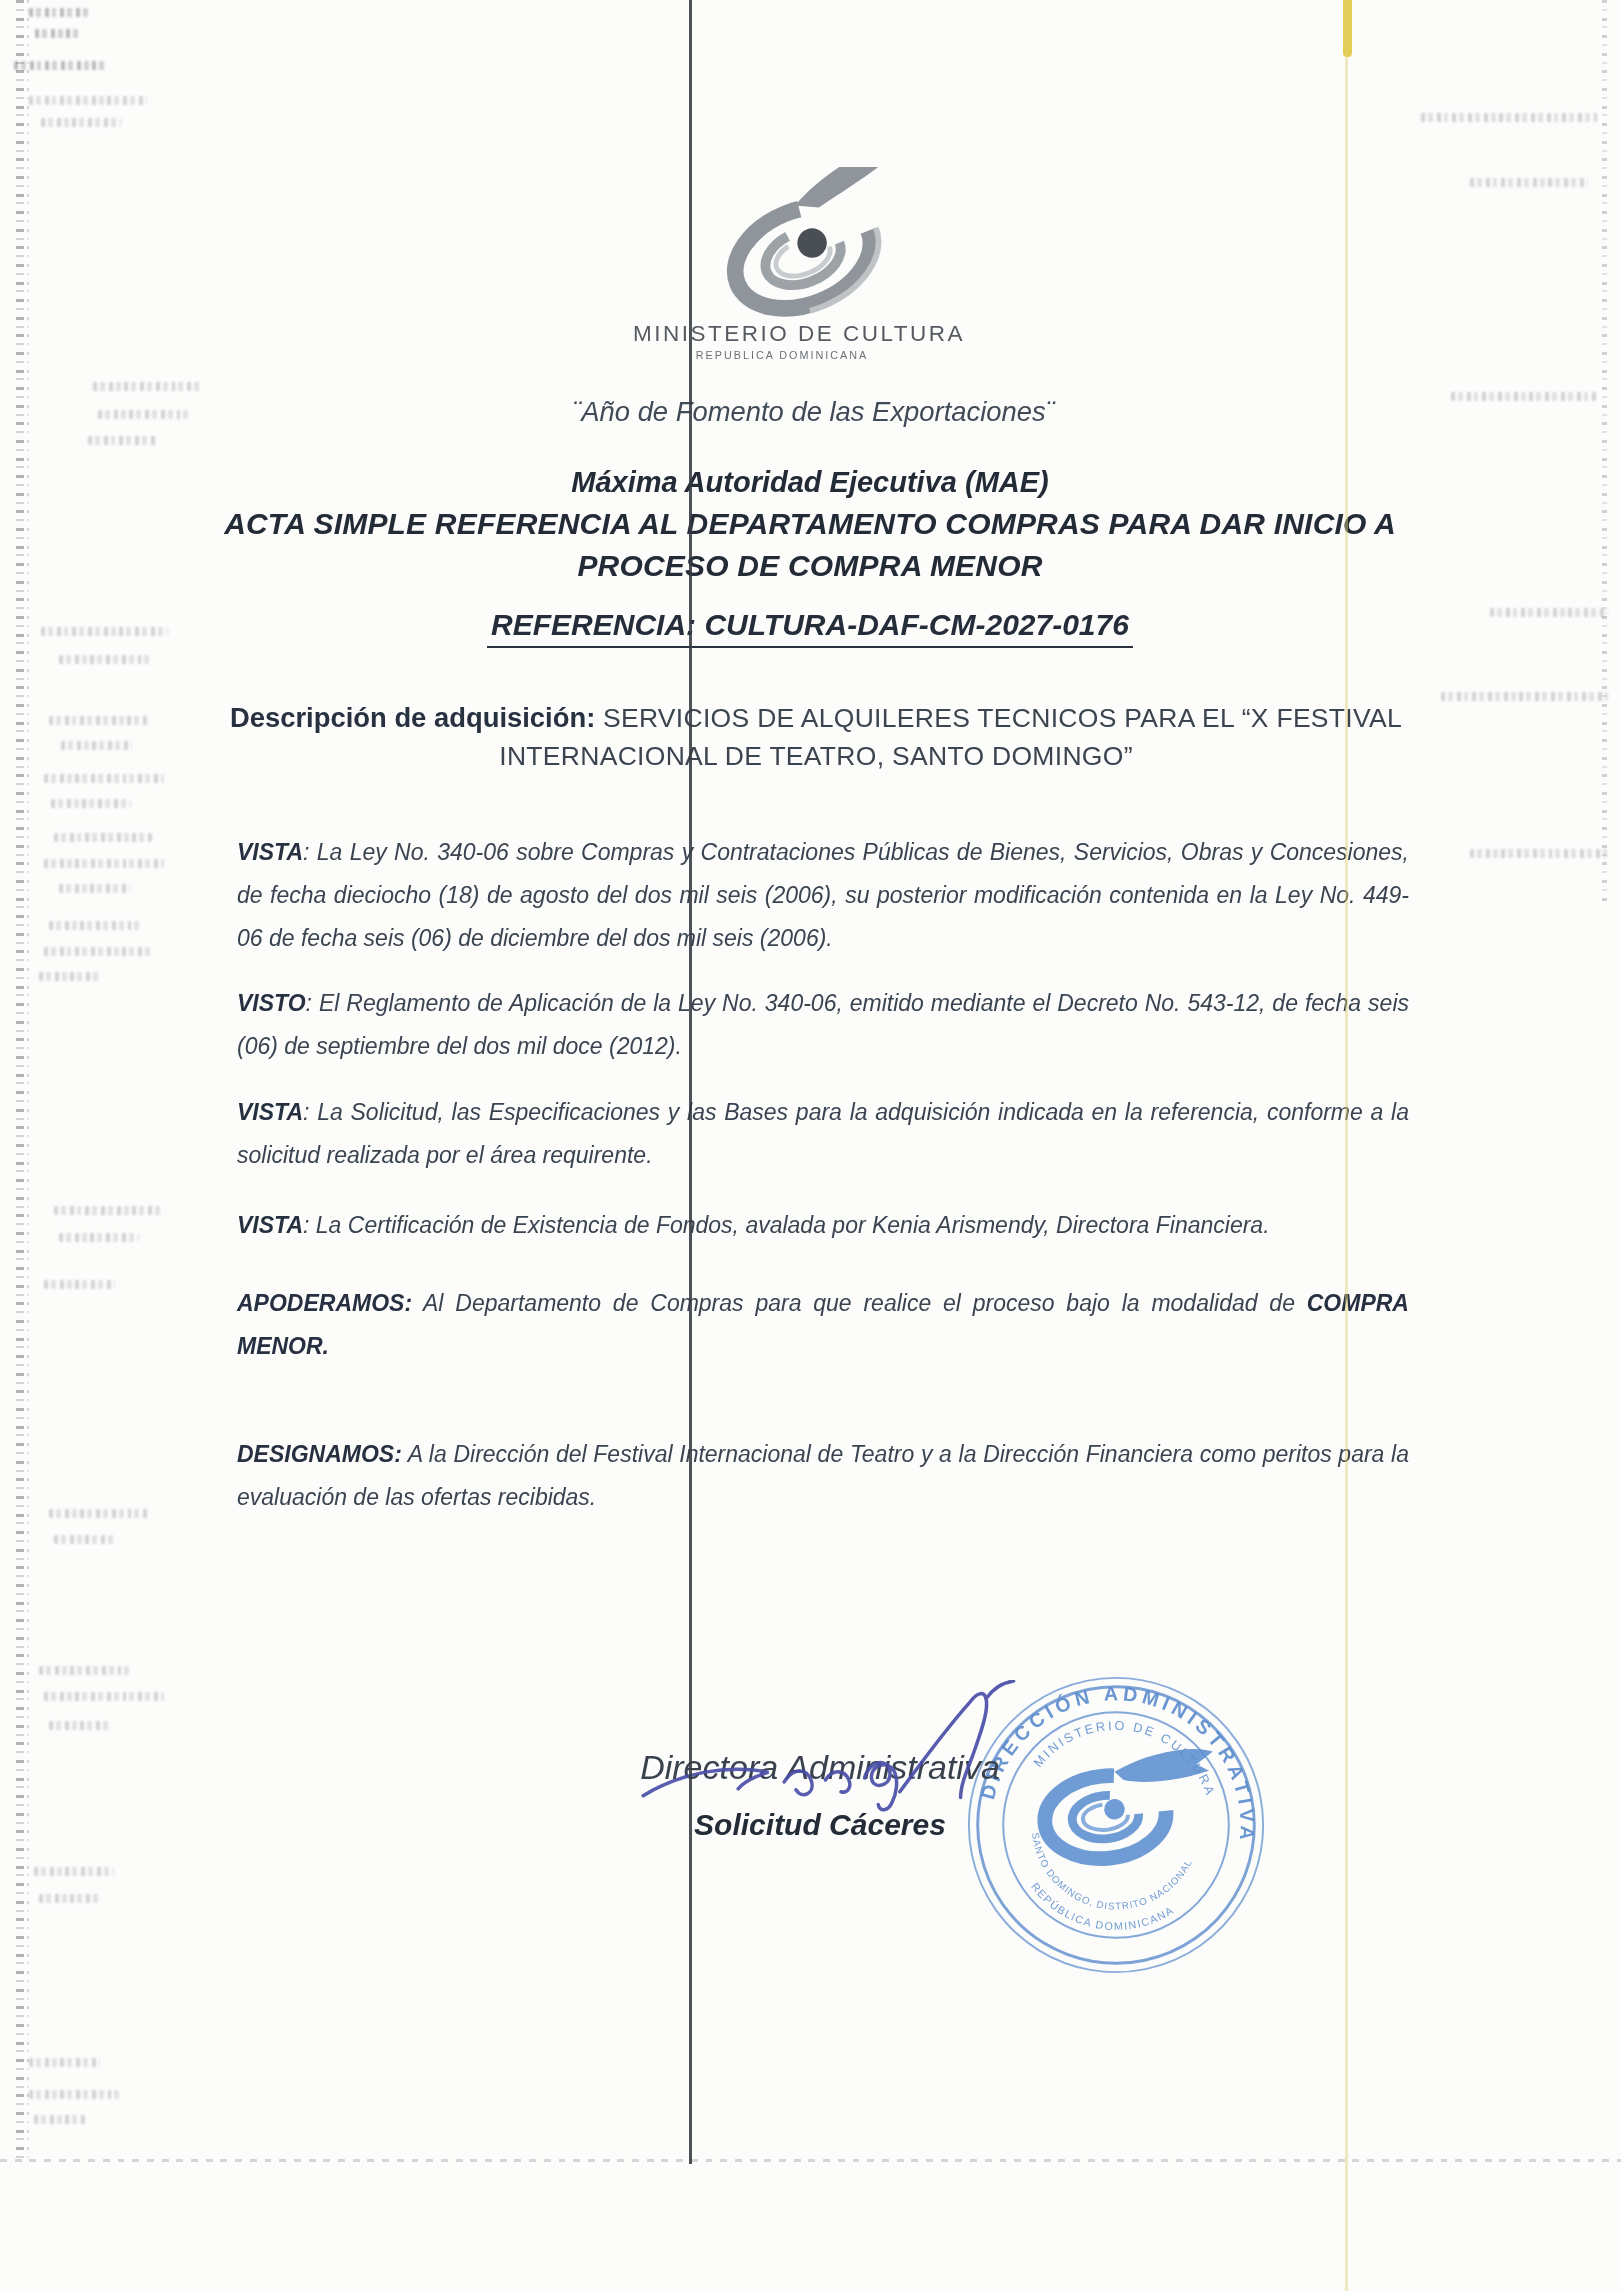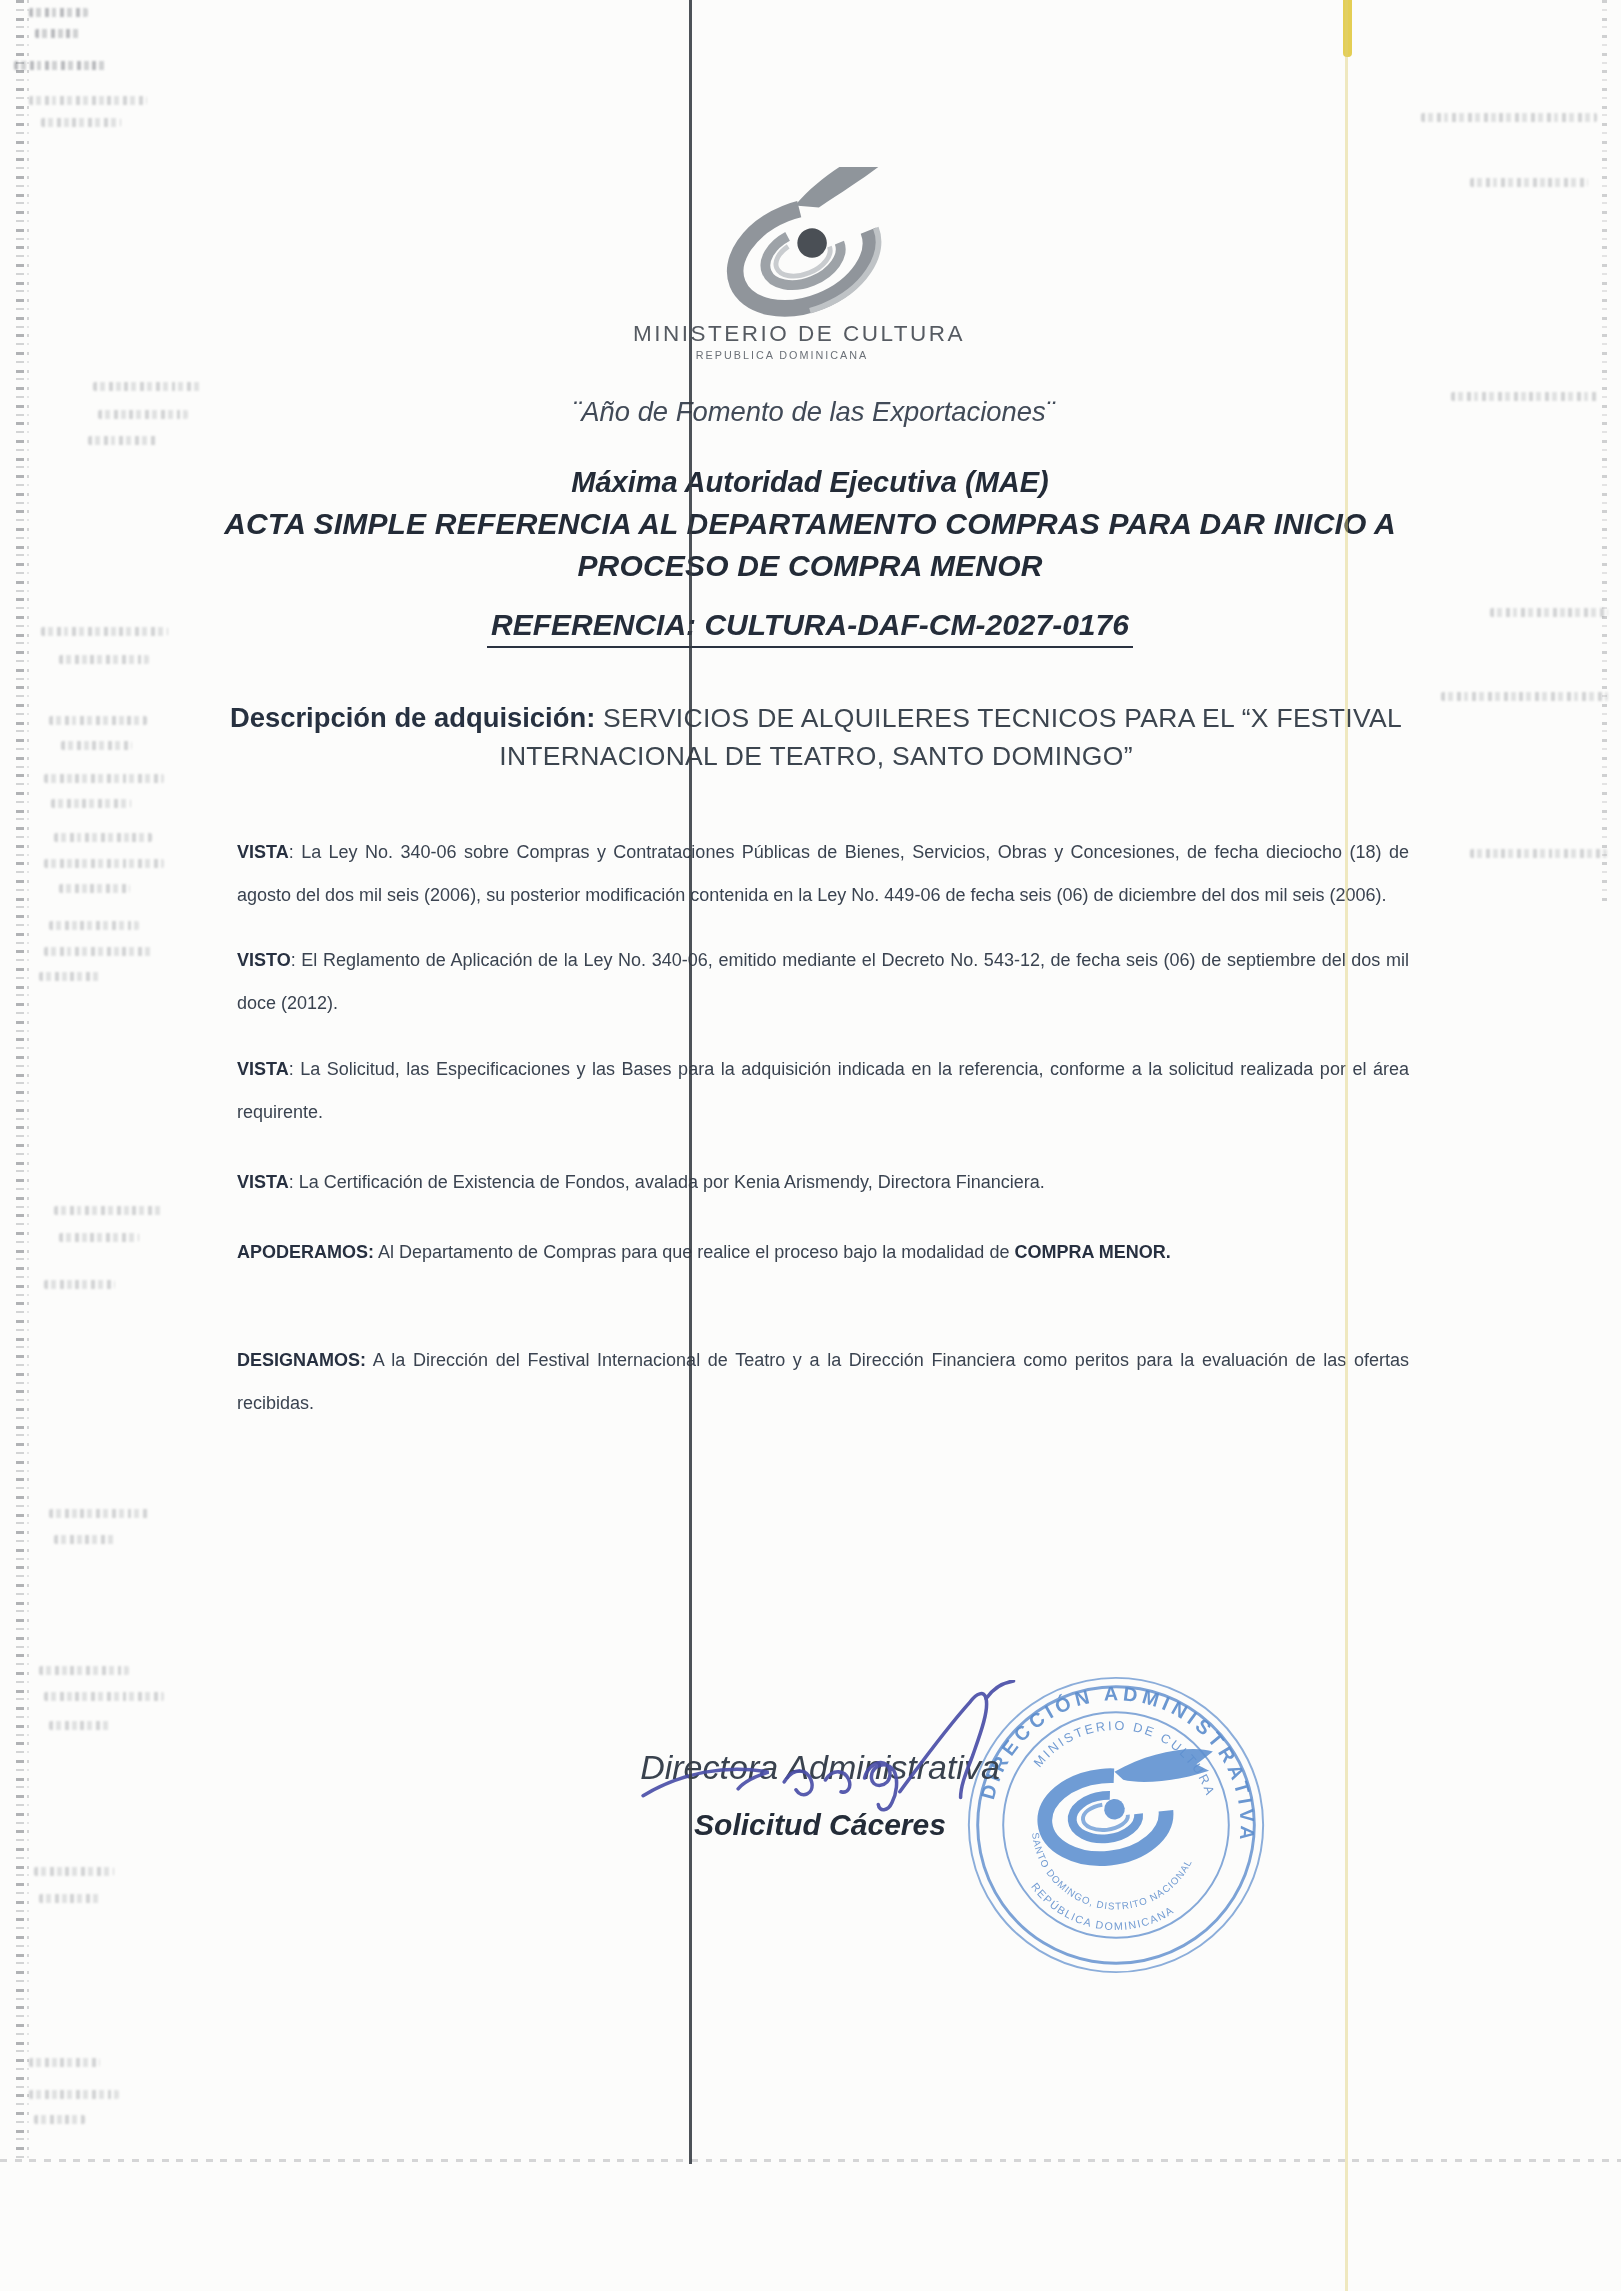--- a/index.html
+++ b/index.html
@@ -71,21 +71,21 @@
     color:#252d3a;border-bottom:2.9px solid #2a3240;padding:0 3.9px 3.9px 3.9px;
   }
   .acquisition{
     position:absolute;left:224px;top:699px;width:1184px;text-align:center;
     font-size:26.5px;line-height:38px;color:#3c454f;letter-spacing:0.3px;
   }
   .acquisition .acq-label{font-weight:bold;font-size:27.4px;color:#273140;letter-spacing:0;}
   
   .paras{
     position:absolute;left:237px;top:831px;width:1172px;
-    font-size:18px;line-height:43px;color:#3a4350;
+    font-style:italic;font-size:23px;line-height:43px;color:#3a4350;
   }
   .paras p{margin:0;text-align:justify;}
   .plabel{font-weight:bold;color:#273040;}
   .pbold{font-weight:bold;color:#273040;}
   
   .sig-svg{position:absolute;left:637px;top:1680px;z-index:30;}
   .sig-name{
     position:absolute;left:237px;top:1808px;width:1166px;text-align:center;
     font-style:italic;font-weight:bold;font-size:30px;color:#242c38;z-index:25;
   }
@@ -176,21 +176,21 @@
 
   <div class="acquisition">
     <span class="acq-label">Descripción de adquisición:</span>
     <span>SERVICIOS DE ALQUILERES TECNICOS PARA EL “X FESTIVAL INTERNACIONAL DE TEATRO, SANTO DOMINGO”</span>
   </div>
 
   <div class="paras">
     <p style="margin-bottom:21.6px"><span class="plabel">VISTA</span><span>: </span><span>La Ley No. 340-06 sobre Compras y Contrataciones Públicas de Bienes, Servicios, Obras y Concesiones, de fecha dieciocho (18) de agosto del dos mil seis (2006), su posterior modificación contenida en la Ley No. 449-06 de fecha seis (06) de diciembre del dos mil seis (2006).</span><span class="pbold"></span></p>
     <p style="margin-bottom:23.5px"><span class="plabel">VISTO</span><span>: </span><span>El Reglamento de Aplicación de la Ley No. 340-06, emitido mediante el Decreto No. 543-12, de fecha seis (06) de septiembre del dos mil doce (2012).</span><span class="pbold"></span></p>
     <p style="margin-bottom:27.4px"><span class="plabel">VISTA</span><span>: </span><span>La Solicitud, las Especificaciones y las Bases para la adquisición indicada en la referencia, conforme a la solicitud realizada por el área requirente.</span><span class="pbold"></span></p>
-    <p style="margin-bottom:27px"><span class="plabel">VISTA</span><span>: </span><span>La Certificación de Existencia de Fondos, avalada por Kenia Arismendy, Directora Financiera.</span><span class="pbold"></span></p>
+    <p style="margin-bottom:35px"><span class="plabel">VISTA</span><span>: </span><span>La Certificación de Existencia de Fondos, avalada por Kenia Arismendy, Directora Financiera.</span><span class="pbold"></span></p>
     <p style="margin-bottom:65px"><span class="plabel">APODERAMOS:</span><span> </span><span>Al Departamento de Compras para que realice el proceso bajo la modalidad de</span><span class="pbold"> COMPRA MENOR.</span></p>
     <p style="margin-bottom:29px"><span class="plabel">DESIGNAMOS:</span><span> </span><span>A la Dirección del Festival Internacional de Teatro y a la Dirección Financiera como peritos para la evaluación de las ofertas recibidas.</span><span class="pbold"></span></p>
   </div>
 
   <svg class="sig-svg" width="412" height="147" viewBox="0 0 420 150">
     <g fill="none" stroke="#4b4fa8" stroke-width="3.6" stroke-linecap="round" opacity=".92">
       <path d="M 6,118 C 46,94 92,86 134,94 C 121,98 109,104 103,111"></path>
       <path d="M 150,104 c 10,-16 24,-14 28,0 c 3,12 -10,18 -16,8"></path>
       <path d="M 192,102 c 8,-12 20,-10 24,0 c 3,8 -2,14 -8,12"></path>
       <path d="M 232,100 c 4,-18 26,-22 26,-4 c 0,14 -20,16 -19,2 c 1,-13 19,-16 24,-3 c 3,8 2,20 -3,30 c -4,9 -13,10 -14,2"></path>

